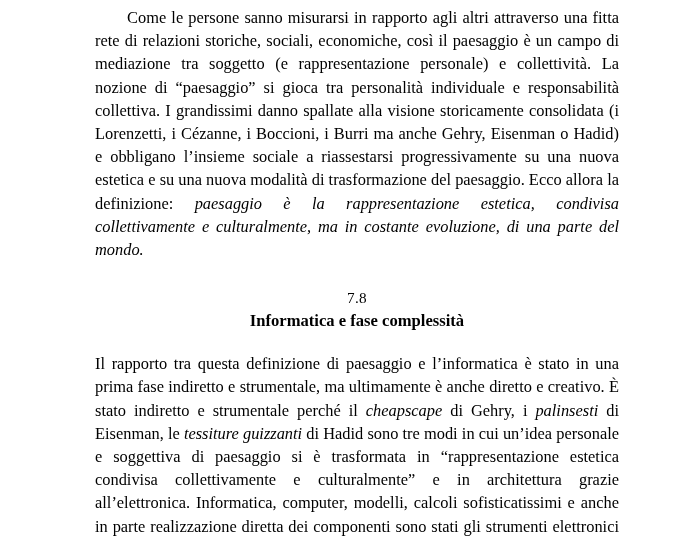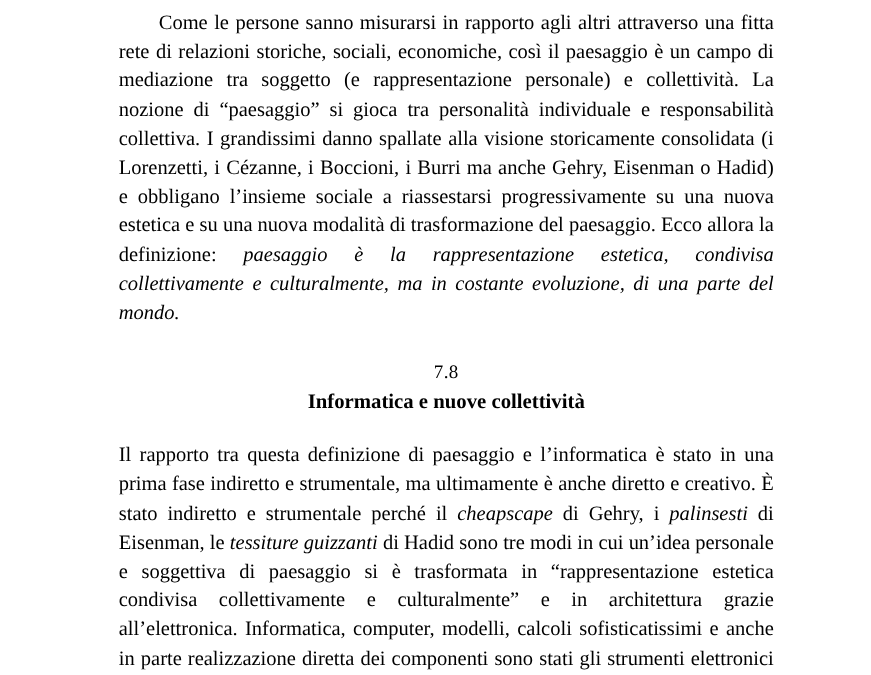--- a/index.html
+++ b/index.html
@@ -64,21 +64,21 @@
 <body>
 
 <div class="page">
 
   <p class="para first">
     <span>Come le persone sanno misurarsi in rapporto agli altri attraverso una fitta rete di relazioni storiche, sociali, economiche, così il paesaggio è un campo di mediazione tra soggetto (e rappresentazione personale) e collettività. La nozione di “paesaggio” si gioca tra personalità individuale e responsabilità collettiva. I grandissimi danno spallate alla visione storicamente consolidata (i Lorenzetti, i Cézanne, i Boccioni, i Burri ma anche Gehry, Eisenman o Hadid) e obbligano l’insieme sociale a riassestarsi progressivamente su una nuova estetica e su una nuova modalità di trasformazione del paesaggio. Ecco allora la definizione: </span><span class="ital">paesaggio è la rappresentazione estetica, condivisa collettivamente e culturalmente, ma in costante evoluzione, di una parte del mondo.</span>
   </p>
 
   <div class="section-head">
     <div class="section-number">7.8</div>
-    <div class="section-title">Informatica e nuove collettività</div>
+    <div class="section-title">Informatica e fase complessità</div>
   </div>
 
   <div class="gap-after-head"></div>
 
   <p class="para second">
     <span>Il rapporto tra questa definizione di paesaggio e l’informatica è stato in una prima fase indiretto e strumentale, ma ultimamente è anche diretto e creativo. È stato indiretto e strumentale perché il </span><span class="ital">cheapscape</span><span> di Gehry, i </span><span class="ital">palinsesti</span><span> di Eisenman, le </span><span class="ital">tessiture guizzanti</span><span> di Hadid sono tre modi in cui un’idea personale e soggettiva di paesaggio si è trasformata in “rappresentazione estetica condivisa collettivamente e culturalmente” e in architettura grazie all’elettronica. Informatica, computer, modelli, calcoli sofisticatissimi e anche in parte realizzazione diretta dei componenti sono stati gli strumenti elettronici che hanno consentito in questa fase storica la</span>
   </p>
 
 </div>
 

